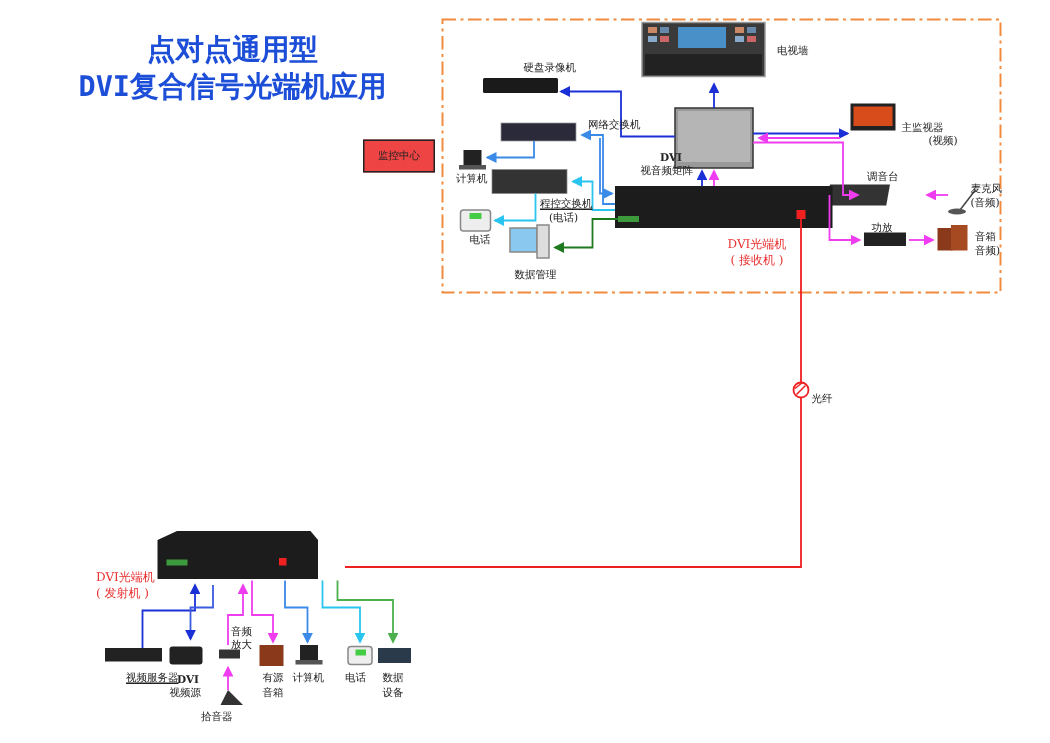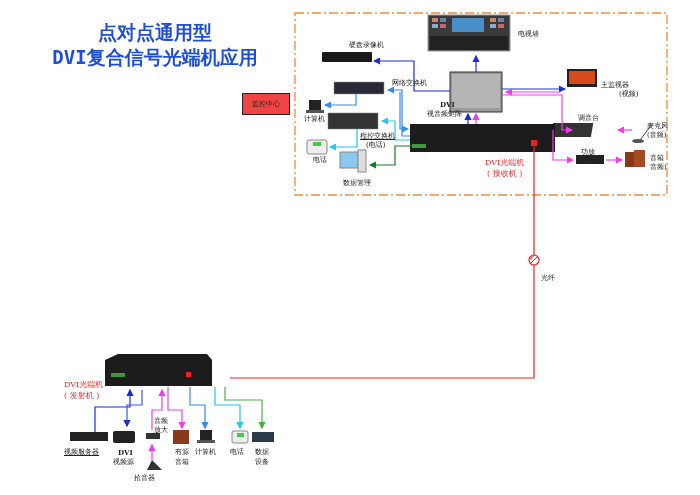--- a/index.html
+++ b/index.html
@@ -158,25 +158,25 @@
 <div class="lbl" style="left:619px;top:90px;">(视频)</div>
 <div class="lbl" style="left:578px;top:114px;">调音台</div>
 <div class="lbl" style="left:647px;top:122px;">麦克风</div>
 <div class="lbl" style="left:647px;top:131px;">(音频)</div>
 <div class="lbl" style="left:581px;top:148px;">功放</div>
 <div class="lbl" style="left:650px;top:154px;">音箱</div>
 <div class="lbl" style="left:650px;top:163px;">音频)</div>
 <div class="lbl red" style="left:485px;top:157px;">DVI光端机</div>
 <div class="lbl red" style="left:487px;top:168px;">( 接收机 )</div>
 
-<div class="lbl" style="left:541px;top:262px;margin-top:12px;">光纤</div>
+<div class="lbl" style="left:541px;top:262px;">光纤</div>
 
 <div class="lbl red" style="left:64px;top:379px;">DVI光端机</div>
 <div class="lbl red" style="left:64px;top:390px;">( 发射机 )</div>
-<div class="lbl" style="left:64px;top:448px;text-decoration:underline;">视频服务器</div>
+<div class="lbl" style="left:84px;top:448px;text-decoration:underline;">视频服务器</div>
 <div class="lbl" style="left:118px;top:448px;font-weight:bold;">DVI</div>
 <div class="lbl" style="left:113px;top:458px;">视频源</div>
 <div class="lbl" style="left:154px;top:417px;">音频</div>
 <div class="lbl" style="left:154px;top:426px;">放大</div>
 <div class="lbl" style="left:134px;top:474px;">拾音器</div>
 <div class="lbl" style="left:175px;top:448px;">有源</div>
 <div class="lbl" style="left:175px;top:458px;">音箱</div>
 <div class="lbl" style="left:195px;top:448px;">计算机</div>
 <div class="lbl" style="left:230px;top:448px;">电话</div>
 <div class="lbl" style="left:255px;top:448px;">数据</div>

